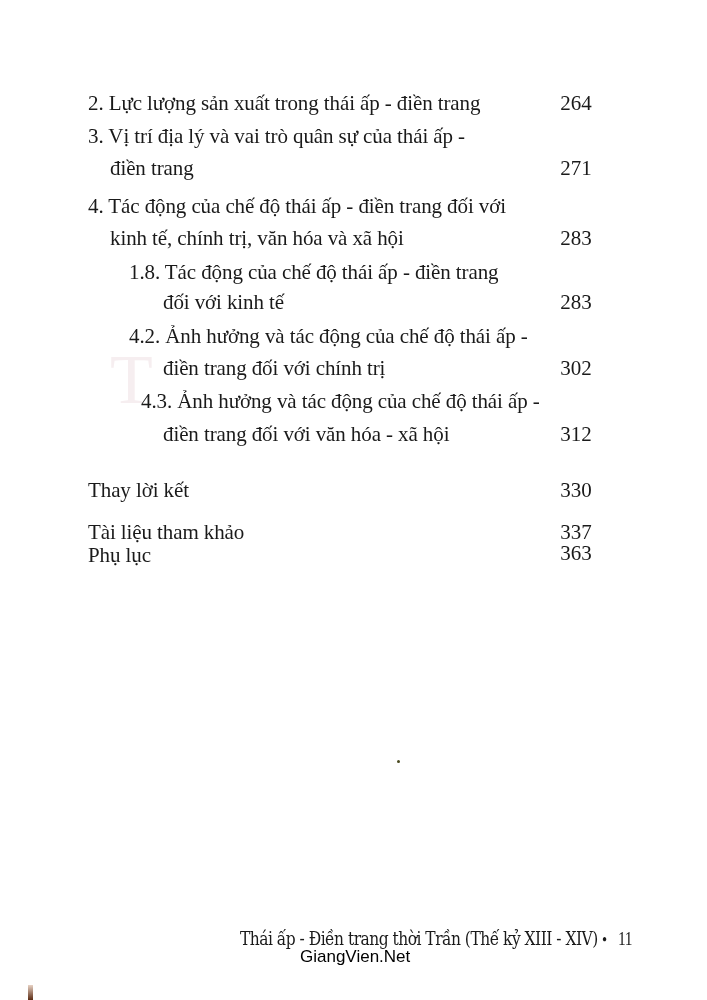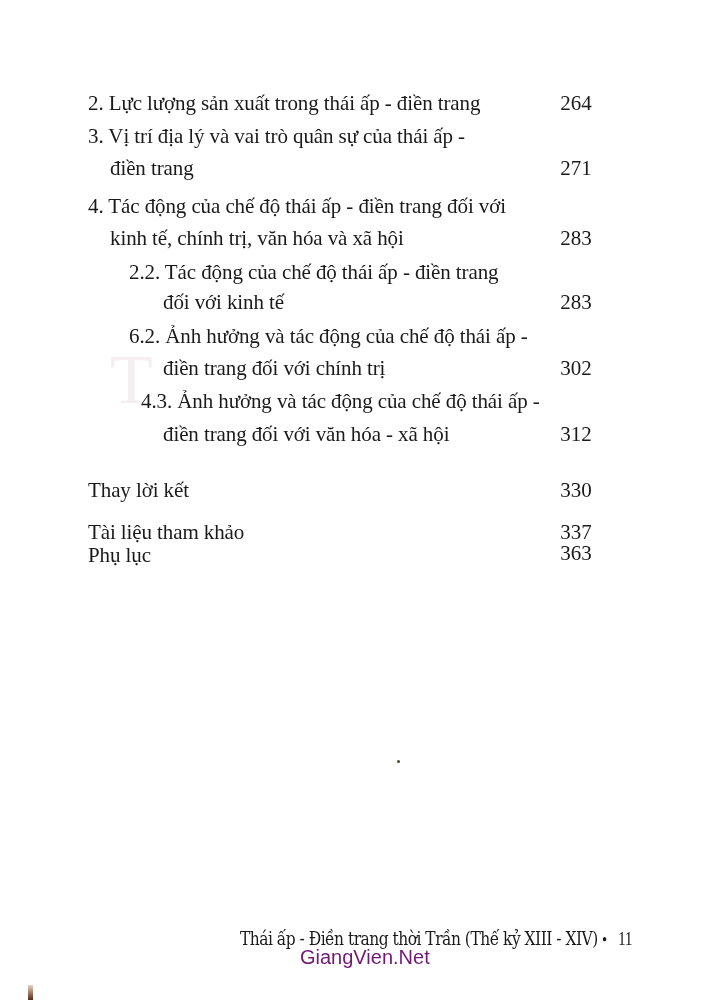--- a/index.html
+++ b/index.html
@@ -74,23 +74,23 @@
     .footer .pagenum {
       font-family: "Liberation Serif", serif;
       font-size: 18px;
       margin-left: 6px;
     }
     .watermark {
       position: absolute;
       top: 947px;
       left: 300px;
       font-family: "Liberation Sans", sans-serif;
-      font-size: 20px;
+      font-size: 17px;
       line-height: 20px;
-      color: #701a75;
+      color: #000000;
       white-space: nowrap;
     }
     .edge-mark {
       position: absolute;
       left: 28px;
       top: 985px;
       width: 5px;
       height: 15px;
       background: linear-gradient(#e8d2c4, #5a2a12);
     }
@@ -117,25 +117,25 @@
     <div class="pg" style="top:90px;">264</div>
 
     <div class="line" style="left:88px; top:123px;">3. Vị trí địa lý và vai trò quân sự của thái ấp -</div>
     <div class="line" style="left:110px; top:155px;">điền trang</div>
     <div class="pg" style="top:155px;">271</div>
 
     <div class="line" style="left:88px; top:193px;">4. Tác động của chế độ thái ấp - điền trang đối với</div>
     <div class="line" style="left:110px; top:225px;">kinh tế, chính trị, văn hóa và xã hội</div>
     <div class="pg" style="top:225px;">283</div>
 
-    <div class="line" style="left:129px; top:259px;">2.2. Tác động của chế độ thái ấp - điền trang</div>
+    <div class="line" style="left:129px; top:259px;">1.8. Tác động của chế độ thái ấp - điền trang</div>
     <div class="line" style="left:163px; top:289px;">đối với kinh tế</div>
     <div class="pg" style="top:289px;">283</div>
 
-    <div class="line" style="left:129px; top:323px;">6.2. Ảnh hưởng và tác động của chế độ thái ấp -</div>
+    <div class="line" style="left:129px; top:323px;">4.2. Ảnh hưởng và tác động của chế độ thái ấp -</div>
     <div class="line" style="left:163px; top:355px;">điền trang đối với chính trị</div>
     <div class="pg" style="top:355px;">302</div>
 
     <div class="line" style="left:141px; top:388px;">4.3. Ảnh hưởng và tác động của chế độ thái ấp -</div>
     <div class="line" style="left:163px; top:421px;">điền trang đối với văn hóa - xã hội</div>
     <div class="pg" style="top:421px;">312</div>
 
     <div class="line" style="left:88px; top:477px;">Thay lời kết</div>
     <div class="pg" style="top:477px;">330</div>
 

